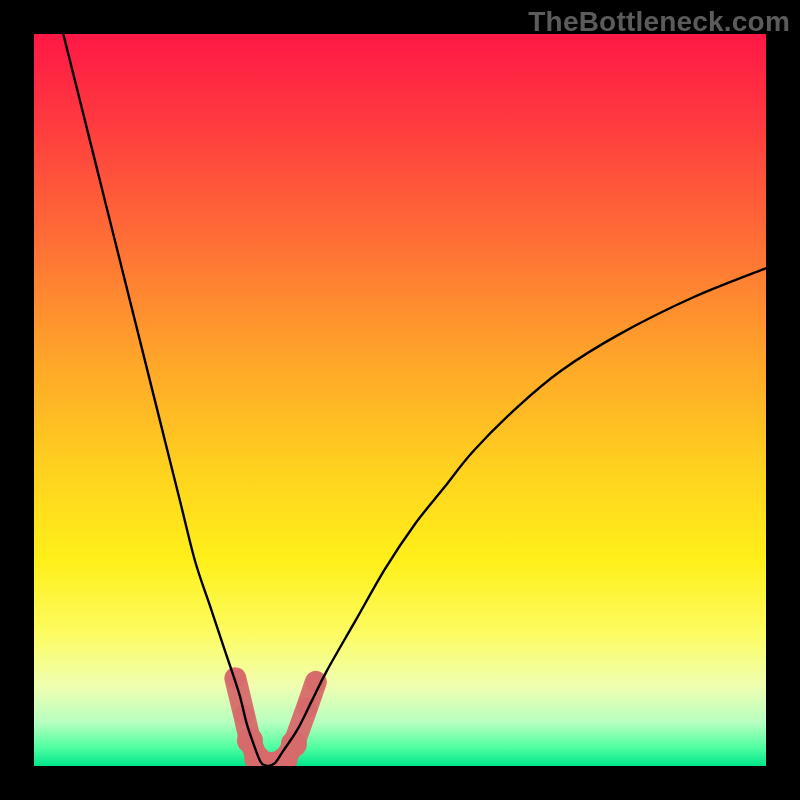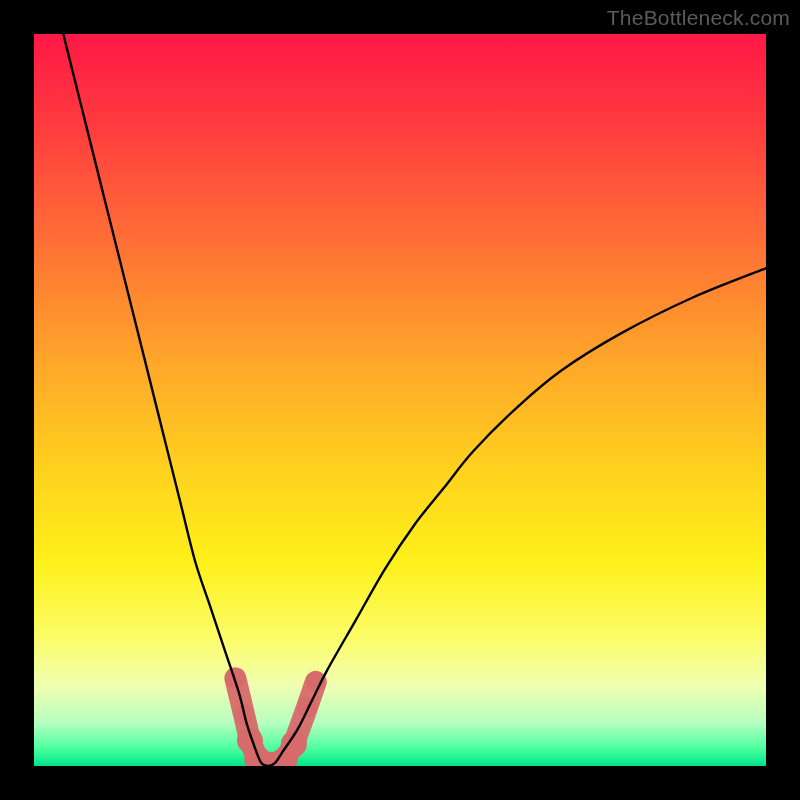--- a/index.html
+++ b/index.html
@@ -23,22 +23,22 @@
     left: 34px;
     top: 34px;
     width: 732px;
     height: 732px;
     overflow: hidden;
   }
   .watermark {
     position: absolute;
     top: 6px;
     right: 10px;
-    font-size: 21px;
-    font-weight: 400;
+    font-size: 28px;
+    font-weight: 700;
     color: #5b5b5b;
     letter-spacing: 0.2px;
     z-index: 10;
   }
   svg { display: block; }
 </style>
 </head>
 <body>
 
 <div class="frame">

